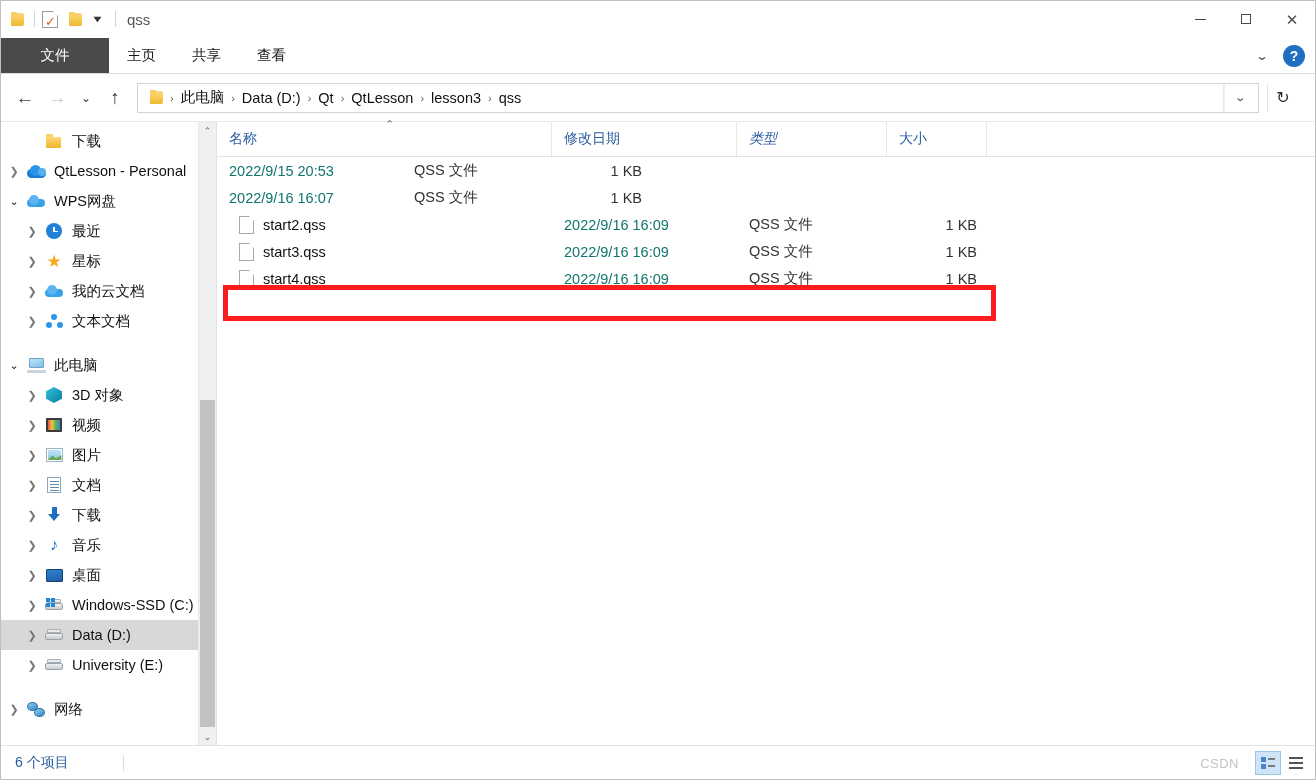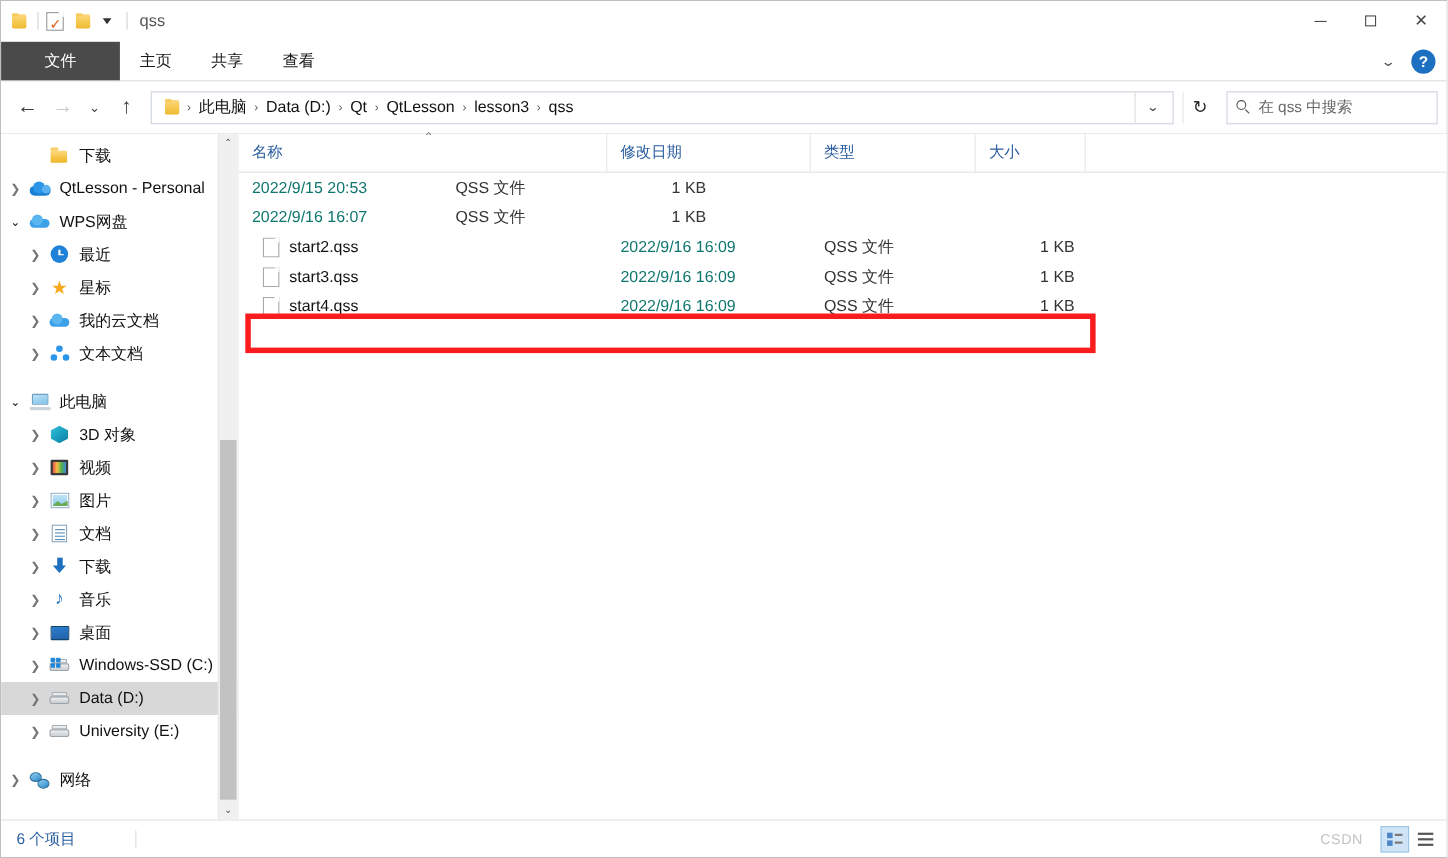--- a/index.html
+++ b/index.html
@@ -398,21 +398,21 @@
   }
   .colh {
     font-size: 14px; color: #2a5d9e;
     padding-left: 12px; box-sizing: border-box;
     height: 34px; display: flex; align-items: center;
     border-right: 1px solid #e6e6e6;
     white-space: nowrap;
   }
   .colh.name  { width: 335px; }
   .colh.date  { width: 185px; }
-  .colh.type  { width: 150px; }
+  .colh.type  { width: 150px; font-style: italic; }
   .colh.size  { width: 100px; }
   .rows { position: relative; }
   .frow {
     height: 27px; display: flex; align-items: center;
     font-size: 14.5px; color: #111;
   }
   .fc {
     box-sizing: border-box; white-space: nowrap; overflow: hidden;
   }
   .fc.name { width: 335px; padding-left: 22px; display: flex; align-items: center; gap: 9px; }
@@ -551,24 +551,20 @@
         <span class="crumb-sep">›</span>
         <span class="crumb">lesson3</span>
         <span class="crumb-sep">›</span>
         <span class="crumb">qss</span>
       </div>
       <span class="addr-dd">⌄</span>
     </div>
 
     <div class="refresh">↻</div>
 
-    <div class="searchbox">
-      <span class="search-icon"></span>
-      <span class="search-ph">在 qss 中搜索</span>
-    </div>
   </div>
 
   <div class="body-split">
 
     <div class="sidebar">
       <div class="nav-list">
 
         <div class="nav-row lvl2">
           <span class="twisty"></span>
           <span class="nav-ico">

